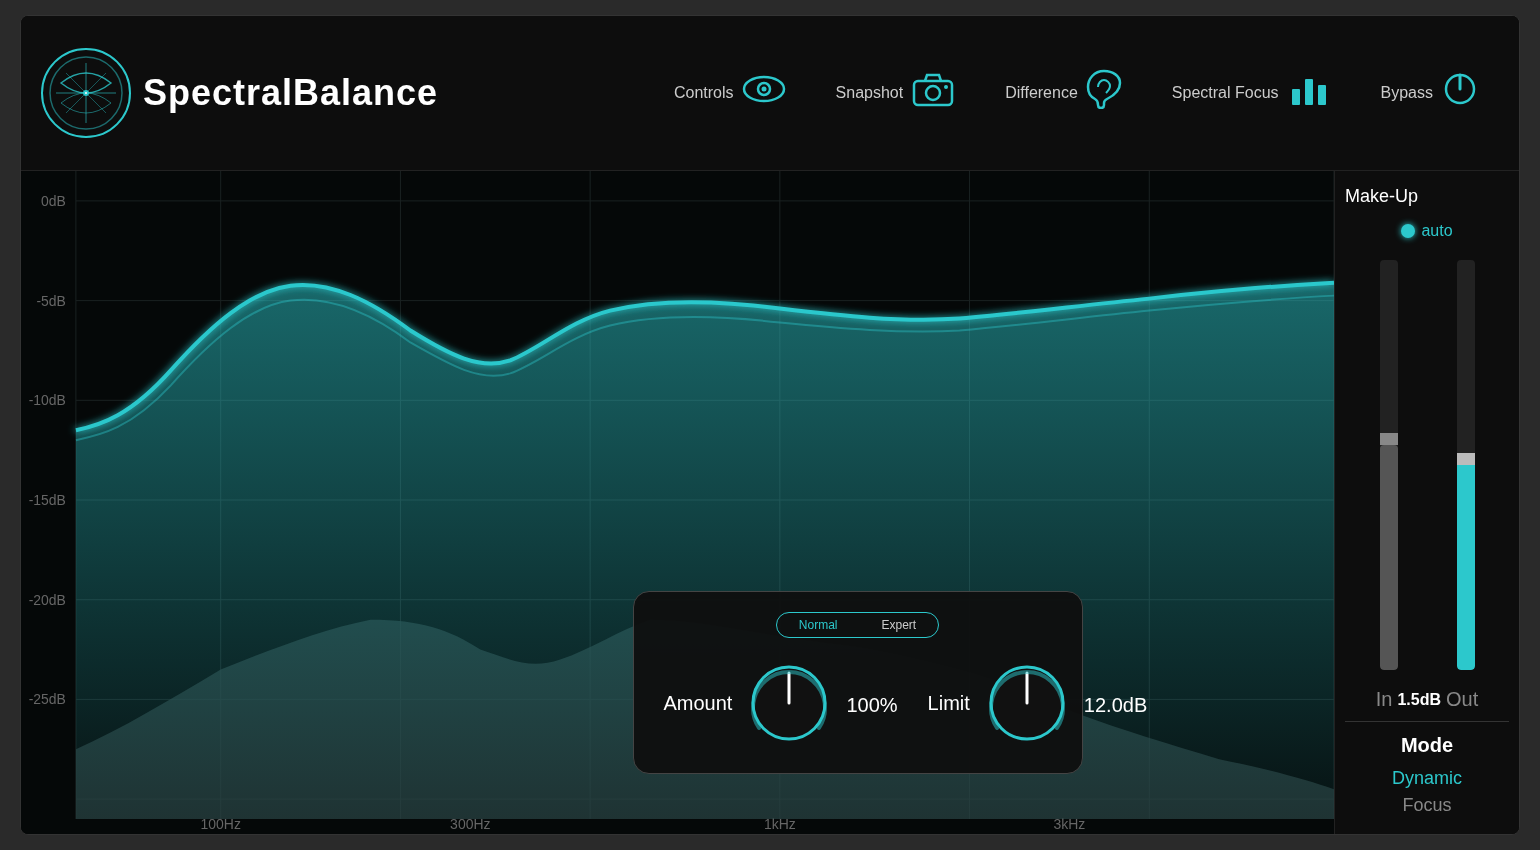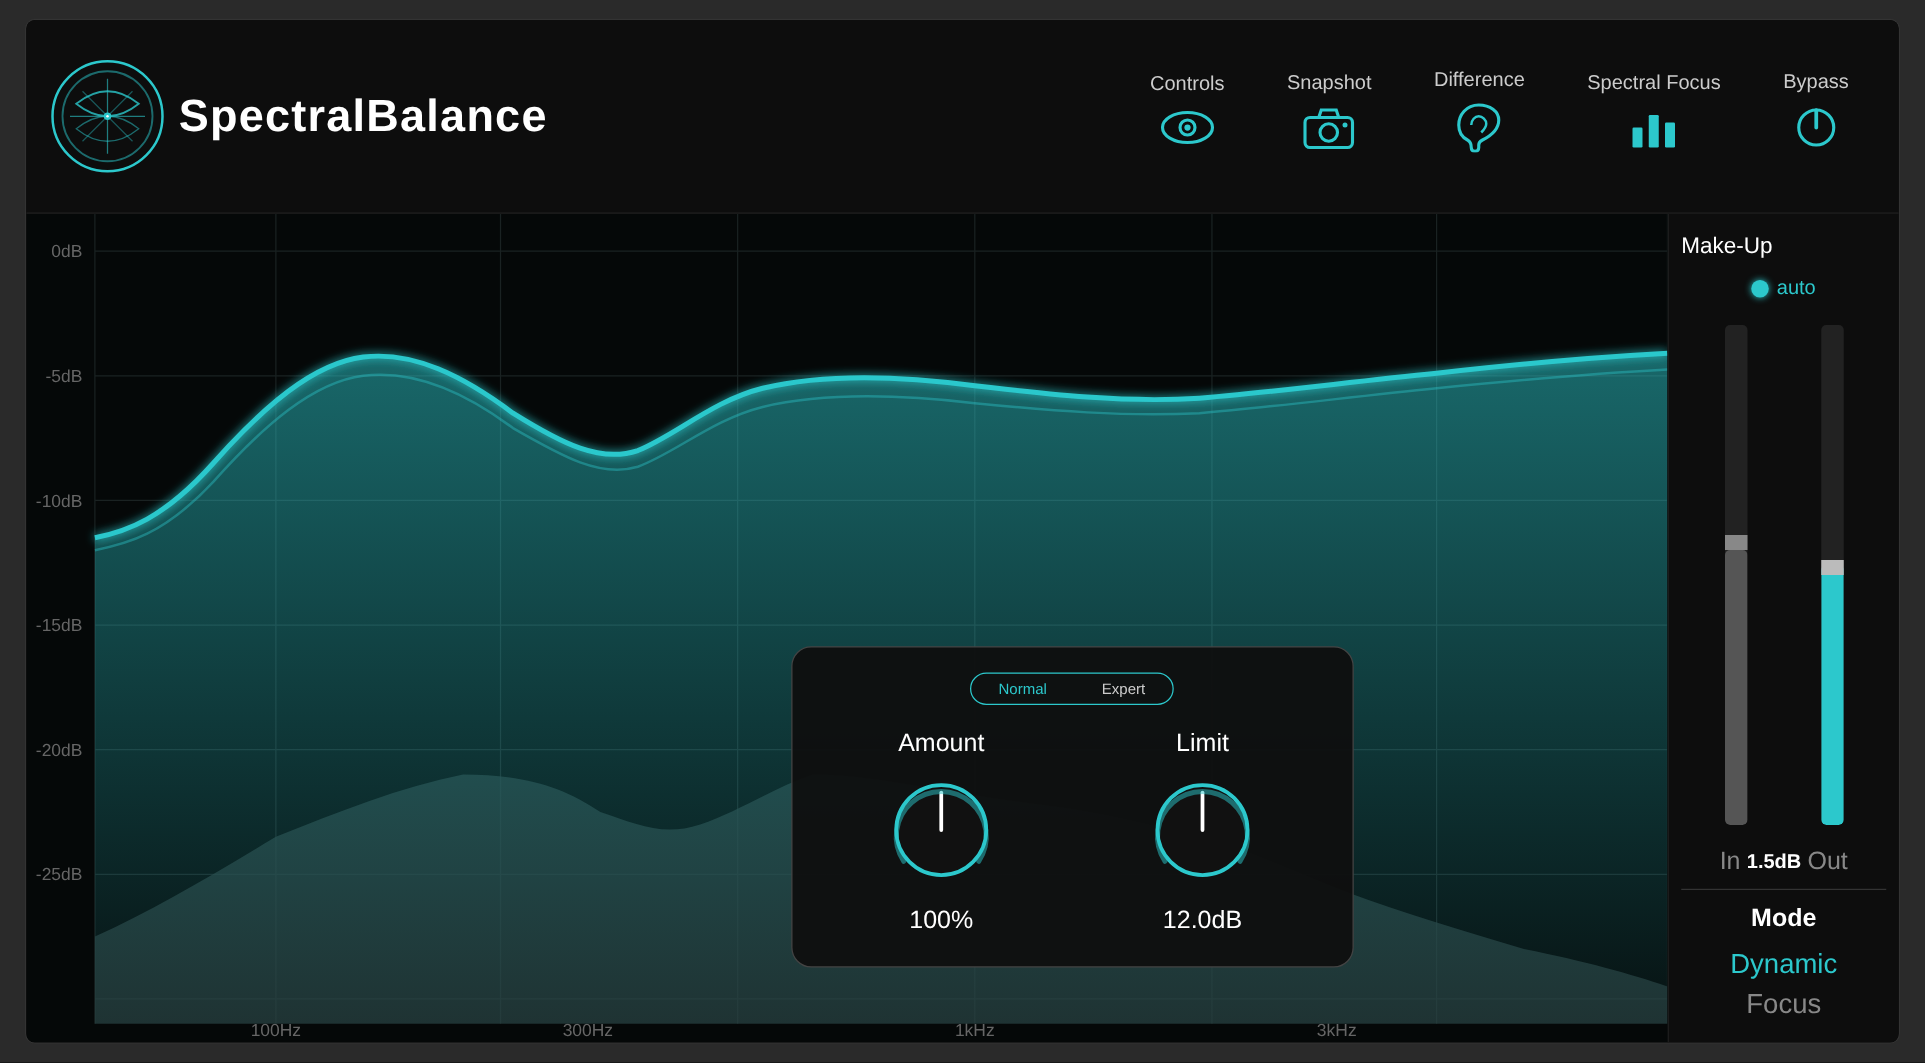--- a/index.html
+++ b/index.html
@@ -61,21 +61,21 @@
     .header-controls {
       display: flex;
       align-items: center;
       justify-content: flex-end;
       flex: 1;
       gap: 50px;
       padding-right: 20px;
     }
     .header-btn {
       display: flex;
-      flex-direction: column;
+      flex-direction: row;
       align-items: center;
       gap: 8px;
       cursor: pointer;
       color: #aaa;
     }
     .header-btn .btn-label {
       font-size: 16px;
       color: #ccc;
     }
     .header-btn .btn-icon {
@@ -139,21 +139,21 @@
       color: #2cc8cc;
     }
     .knobs-row {
       display: flex;
       justify-content: space-around;
       align-items: flex-start;
       gap: 30px;
     }
     .knob-group {
       display: flex;
-      flex-direction: column;
+      flex-direction: row;
       align-items: center;
       gap: 12px;
     }
     .knob-label {
       color: #ffffff;
       font-size: 20px;
       font-weight: 500;
     }
     .knob-container {
       position: relative;
@@ -265,21 +265,21 @@
       text-align: center;
     }
     .mode-title {
       color: #ffffff;
       font-size: 20px;
       font-weight: bold;
       margin-bottom: 8px;
     }
     .mode-option {
       display: block;
-      font-size: 22px;
+      font-size: 18px;
       cursor: pointer;
       padding: 3px 0;
     }
     .mode-option.active {
       color: #2cc8cc;
     }
     .mode-option.inactive {
       color: #888;
     }
   </style>

